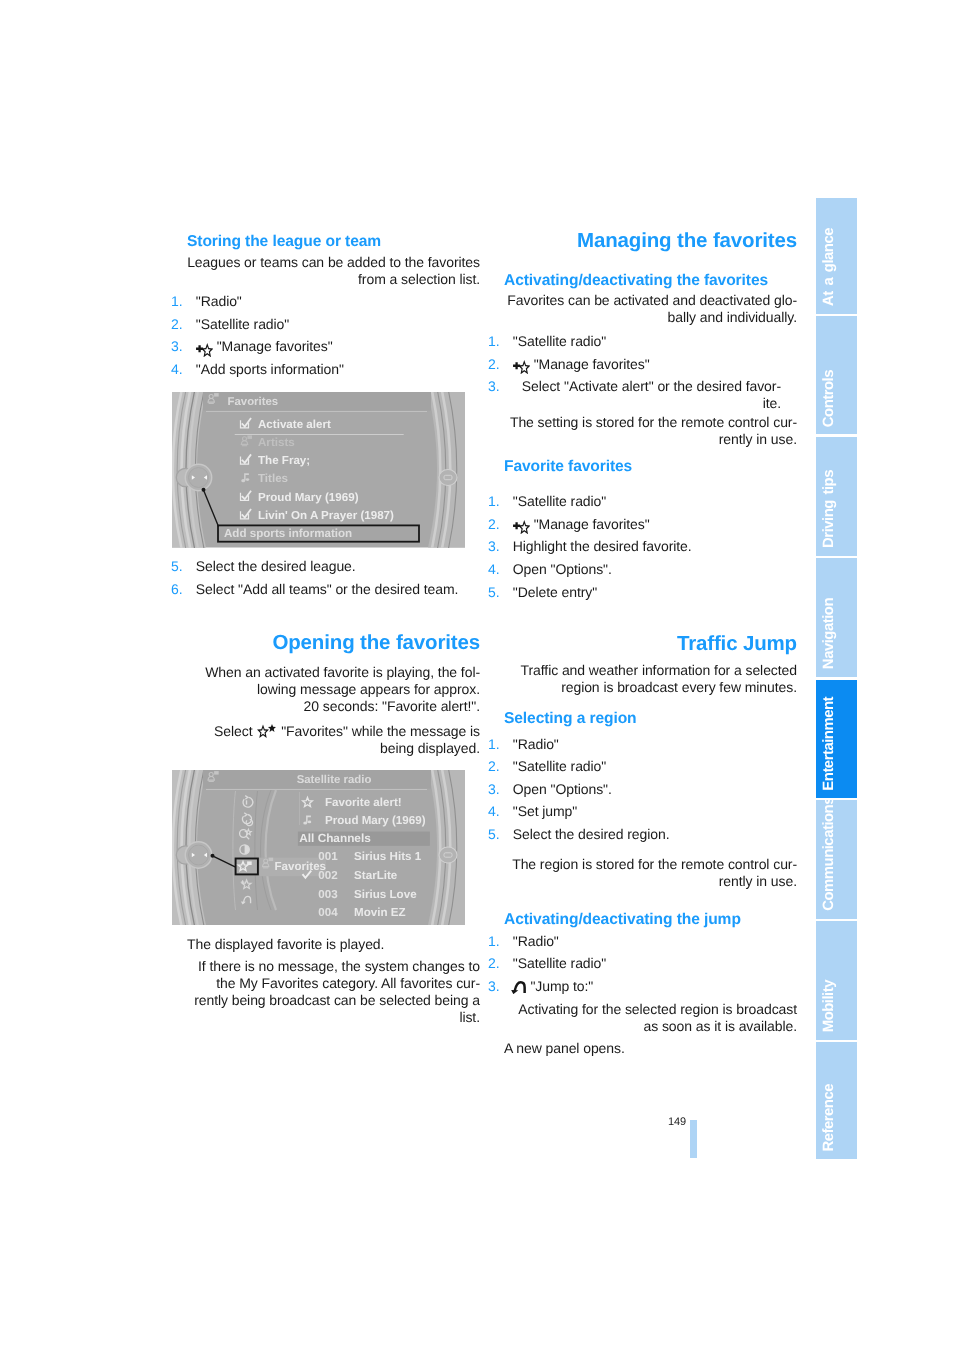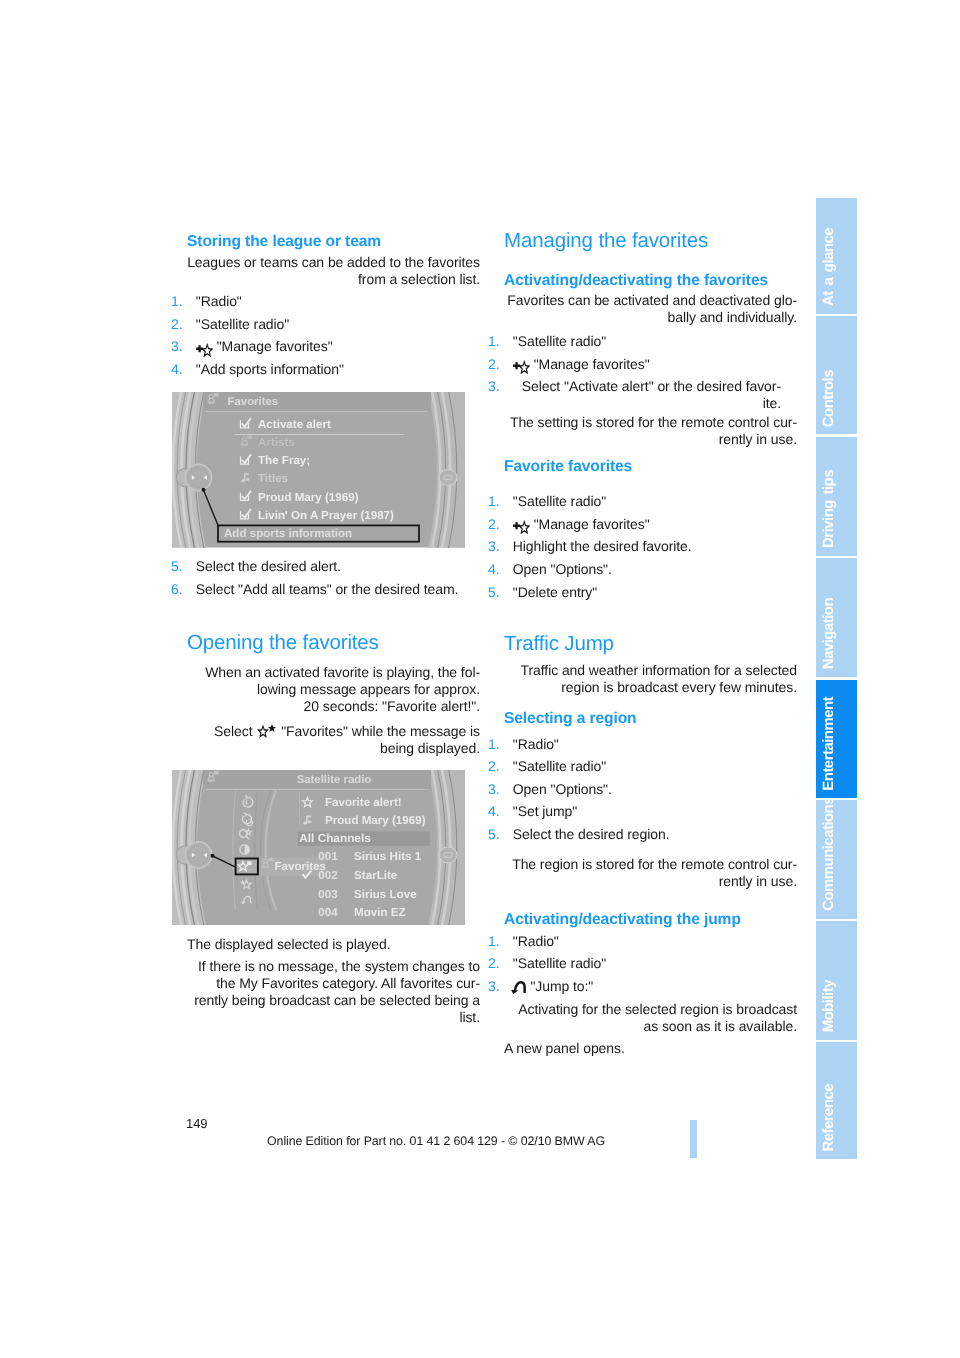--- a/index.html
+++ b/index.html
@@ -7,21 +7,21 @@
   body{width:960px;height:1358px;font-family:"Liberation Sans",sans-serif;
        -webkit-font-smoothing:antialiased;text-rendering:geometricPrecision;}
   .page{position:relative;width:960px;height:1358px;overflow:hidden;background:#fff;}
 
   
   .col{position:absolute;width:293px;}
   .col-left{left:171px;top:228px;}
   .col-right{left:488px;top:228px;}
   .blk{position:absolute;left:8px;width:293px;margin-left:8px;}
 
-  h1.chapter{font-size:20.5px;font-weight:normal;color:#1a9bfc;margin:0;line-height:21px;letter-spacing:-0.15px;}
+  h1.chapter{font-size:20.5px;font-weight:bold;color:#1a9bfc;margin:0;line-height:21px;letter-spacing:-0.15px;text-align:right;}
   h2.sub{font-size:15.6px;font-weight:bold;color:#1a9bfc;margin:0;line-height:16px;letter-spacing:-0.1px;}
   p.body{font-size:14px;color:#1a1a1a;margin:0;line-height:17px;letter-spacing:-0.08px;}
 
   ol.steps{position:absolute;left:0;width:293px;margin:0;padding:0;list-style:none;}
   ol.steps li{position:absolute;left:0;width:293px;font-size:14px;color:#1a1a1a;
               line-height:17px;letter-spacing:-0.08px;}
   ol.steps li .num{position:absolute;left:0;top:0;color:#1a9bfc;}
   ol.steps li .txt{display:block;padding-left:24.8px;}
 
   
@@ -34,22 +34,22 @@
   
   .sidebar{position:absolute;left:816px;top:198px;width:41px;height:961px;}
   .tab{position:absolute;left:0;width:41px;background:#aed4f5;overflow:hidden;}
   .tab.active{background:#0b8bf2;}
   .tab span{position:absolute;right:20.5px;bottom:7.5px;display:block;
             writing-mode:vertical-rl;transform:rotate(180deg);
             font-size:14.9px;font-weight:bold;color:#ffffff;white-space:nowrap;
             letter-spacing:-0.5px;word-spacing:2px;line-height:1;}
 
   
-  .pagenum{position:absolute;left:186px;top:1116px;width:500px;
-           font-size:13px;color:#1a1a1a;letter-spacing:-0.1px;}
+  .pagenum{position:absolute;left:186px;top:1116px;width:500px;text-align:right;
+           font-size:11px;color:#1a1a1a;letter-spacing:-0.1px;}
   .footline{position:absolute;left:186px;top:1134px;width:500px;text-align:center;
             font-size:12.4px;color:#1a1a1a;letter-spacing:-0.1px;}
   .footbar{position:absolute;left:690px;top:1120px;width:7px;height:38px;background:#aed4f5;}
   .watermark{position:absolute;left:0;top:1306px;width:923px;text-align:right;
              font-size:26px;color:#9d9d9d;letter-spacing:0.2px;}
 
   
   .shotbox{position:absolute;left:0.5px;width:271px;}
   .shotsvg{display:block;filter:blur(0.35px) contrast(0.97);}
 </style>
@@ -163,21 +163,21 @@
           <rect x="46" y="133.4" width="201.0" height="16.3" fill="#a6a6a6" stroke="#141414" stroke-width="1.8"></rect>
           <text x="52.0" y="145.0" font-size="11.6" font-weight="bold" fill="#e0e0e0" text-anchor="start">Add sports information</text>
           <path d="M31.5,98.0 L46.5,134.5" fill="none" stroke="#141414" stroke-width="1.35"></path>
           <circle cx="31.5" cy="97.8" r="2.0" fill="#141414"></circle>
         </svg>
       </div>
 
     <ol class="steps" style="top:330.2px">
       <li style="top:0px">
           <span class="num">5.</span>
-          <span class="txt">Select the desired alert.</span>
+          <span class="txt">Select the desired league.</span>
         </li>
       <li style="top:22.6px">
           <span class="num">6.</span>
           <span class="txt">Select "Add all teams" or the desired team.</span>
         </li>
     </ol>
 
     <div class="blk" style="top:403.6px">
       <h1 class="chapter">Opening the favorites</h1>
     </div>
@@ -288,21 +288,21 @@
           <text x="146.3" y="108.8" font-size="11.6" font-weight="bold" fill="#e4e4e4" text-anchor="start">002</text>
           <text x="182.1" y="108.8" font-size="11.6" font-weight="bold" fill="#ededed" text-anchor="start">StarLite</text>
           <text x="146.3" y="127.6" font-size="11.6" font-weight="bold" fill="#e4e4e4" text-anchor="start">003</text>
           <text x="182.1" y="127.6" font-size="11.6" font-weight="bold" fill="#ededed" text-anchor="start">Sirius Love</text>
           <text x="146.3" y="146.4" font-size="11.6" font-weight="bold" fill="#e4e4e4" text-anchor="start">004</text>
           <text x="182.1" y="146.4" font-size="11.6" font-weight="bold" fill="#ededed" text-anchor="start">Movin EZ</text>
         </svg>
       </div>
 
     <div class="blk" style="top:708px">
-      <p class="body">The displayed selected is played.</p>
+      <p class="body">The displayed favorite is played.</p>
     </div>
 
     <div class="blk" style="top:729.9px">
       <p class="body">
       <span class="ln">If there is no message, the system changes to</span>
       <span class="ln">the My Favorites category. All favorites cur-</span>
       <span class="ln">rently being broadcast can be selected being a</span>
       <span class="ln">list.</span>
       </p>
     </div>
@@ -487,15 +487,14 @@
       </div>
     <div class="tab" style="top:722.7px;height:119.0px">
         <span>Mobility</span>
       </div>
     <div class="tab" style="top:843.7px;height:117.8px">
         <span>Reference</span>
       </div>
   </div>
 
   <div class="pagenum">149</div>
-  <div class="footline">Online Edition for Part no. 01 41 2 604 129 - © 02/10 BMW AG</div>
   <div class="footbar"></div>
 </div>
 
 </body></html>

